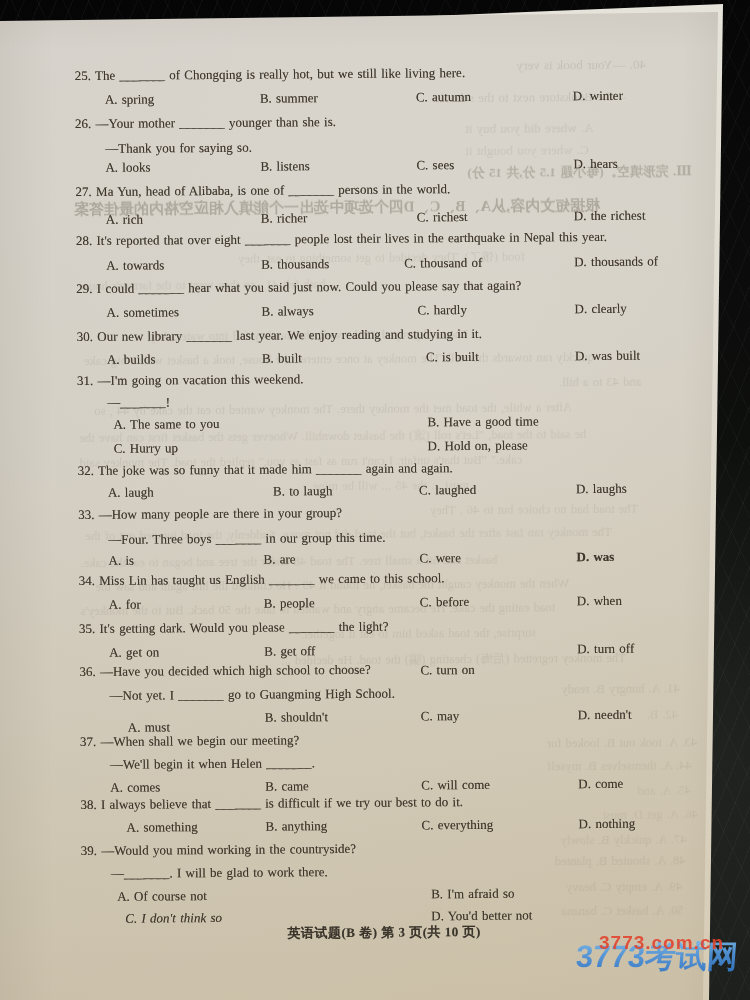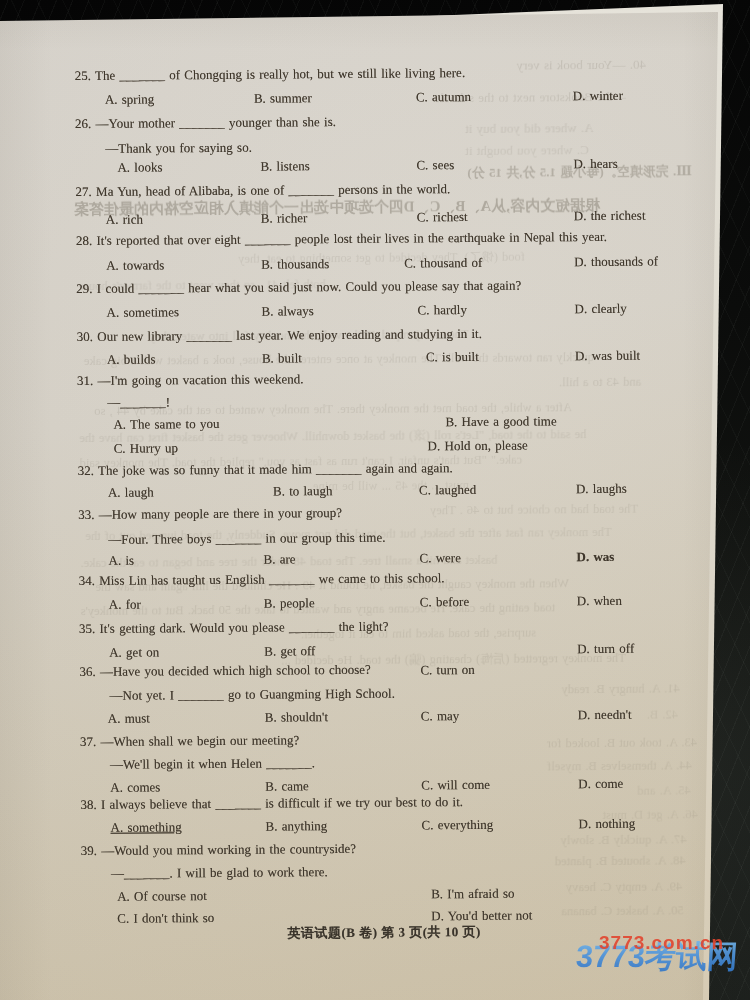--- a/index.html
+++ b/index.html
@@ -125,28 +125,28 @@
       <div class="ghost" style="left: 600px; top: 812px; font-size: 12.5px; opacity: 0.1;">46. A. get    D. must</div>
       <div class="ghost" style="left: 558px; top: 837px; font-size: 12.5px; opacity: 0.12;">47. A. quickly    B. slowly</div>
       <div class="ghost" style="left: 552px; top: 858px; font-size: 12.5px; opacity: 0.13;">48. A. shouted    B. planted</div>
       <div class="ghost" style="left: 563px; top: 884px; font-size: 12.5px; opacity: 0.12;">49. A. empty    C. heavy</div>
       <div class="ghost" style="left: 558px; top: 908px; font-size: 12.5px; opacity: 0.12;">50. A. basket    C. banana</div>
     </div>
   <div id="questions">
       <div class="line" style="left: 78px; top: 68px;">25. The _______ of Chongqing is really hot, but we still like living here.</div>
       <div class="opt-row" style="top: 92px;">
         <span class="opt" style="left: 30px;">A. spring</span>
-        <span class="opt" style="left: 179px;">B. summer</span>
+        <span class="opt" style="left: 185px;">B. summer</span>
         <span class="opt" style="left: 341px;">C. autumn</span>
         <span class="opt" style="left: 498px;">D. winter</span>
       </div>
       <div class="line" style="left: 78px; top: 116px;">26. —Your mother _______ younger than she is.</div>
       <div class="line" style="left: 108px; top: 141px;">—Thank you for saying so.</div>
       <div class="opt-row" style="top: 160px;">
-        <span class="opt" style="left: 42px;">A. looks</span>
+        <span class="opt" style="left: 30px;">A. looks</span>
         <span class="opt" style="left: 185px;">B. listens</span>
         <span class="opt" style="left: 341px;">C. sees</span>
         <span class="opt" style="left: 498px;">D. hears</span>
       </div>
       <div class="line" style="left: 78px; top: 184px;">27. Ma Yun, head of Alibaba, is one of _______ persons in the world.</div>
       <div class="opt-row" style="top: 212px;">
         <span class="opt" style="left: 30px;">A. rich</span>
         <span class="opt" style="left: 185px;">B. richer</span>
         <span class="opt" style="left: 341px;">C. richest</span>
         <span class="opt" style="left: 498px;">D. the richest</span>
@@ -169,21 +169,21 @@
       <div class="opt-row" style="top: 352px;">
         <span class="opt" style="left: 30px;">A. builds</span>
         <span class="opt" style="left: 185px;">B. built</span>
         <span class="opt" style="left: 349px;">C. is built</span>
         <span class="opt" style="left: 498px;">D. was built</span>
       </div>
       <div class="line" style="left: 78px; top: 373px;">31. —I'm going on vacation this weekend.</div>
       <div class="line" style="left: 108px; top: 395px;">—_______!</div>
       <div class="opt-row" style="top: 417px;">
         <span class="opt" style="left: 36px;">A. The same to you</span>
-        <span class="opt" style="left: 368px;">B. Have a good time</span>
+        <span class="opt" style="left: 350px;">B. Have a good time</span>
       </div>
       <div class="opt-row" style="top: 441px;">
         <span class="opt" style="left: 36px;">C. Hurry up</span>
         <span class="opt" style="left: 350px;">D. Hold on, please</span>
       </div>
       <div class="line" style="left: 78px; top: 463px;">32. The joke was so funny that it made him _______ again and again.</div>
       <div class="opt-row" style="top: 485px;">
         <span class="opt" style="left: 30px;">A. laugh</span>
         <span class="opt" style="left: 195px; text-align: center;">B. to laugh</span>
         <span class="opt" style="left: 341px;">C. laughed</span>
@@ -207,48 +207,48 @@
       <div class="line" style="left: 78px; top: 621px;">35. It's getting dark. Would you please _______ the light?</div>
       <div class="opt-row" style="top: 645px;">
         <span class="opt" style="left: 30px;">A. get on</span>
         <span class="opt" style="left: 185px;">B. get off</span>
         <span class="opt" style="left: 341px; margin-top: 20px;">C. turn on</span>
         <span class="opt" style="left: 498px;">D. turn off</span>
       </div>
       <div class="line" style="left: 78px; top: 664px;">36. —Have you decided which high school to choose?</div>
       <div class="line" style="left: 108px; top: 688px;">—Not yet. I _______ go to Guangming High School.</div>
       <div class="opt-row" style="top: 711px;">
-        <span class="opt" style="left: 28px;">A. must</span>
+        <span class="opt" style="left: 48px; margin-top: 9px;">A. must</span>
         <span class="opt" style="left: 185px;">B. shouldn't</span>
         <span class="opt" style="left: 341px;">C. may</span>
         <span class="opt" style="left: 498px;">D. needn't</span>
       </div>
       <div class="line" style="left: 78px; top: 734px;">37. —When shall we begin our meeting?</div>
       <div class="line" style="left: 108px; top: 757px;">—We'll begin it when Helen _______.</div>
       <div class="opt-row" style="top: 780px;">
         <span class="opt" style="left: 30px;">A. comes</span>
         <span class="opt" style="left: 185px;">B. came</span>
         <span class="opt" style="left: 341px;">C. will come</span>
         <span class="opt" style="left: 498px;">D. come</span>
       </div>
       <div class="line" style="left: 78px; top: 797px;">38. I always believe that _______ is difficult if we try our best to do it.</div>
       <div class="opt-row" style="top: 820px;">
-        <span class="opt" style="left: 30px; text-decoration: underline;">A. something</span>
+        <span class="opt" style="left: 46px;">A. something</span>
         <span class="opt" style="left: 185px;">B. anything</span>
         <span class="opt" style="left: 341px;">C. everything</span>
         <span class="opt" style="left: 498px;">D. nothing</span>
       </div>
       <div class="line" style="left: 78px; top: 843px;">39. —Would you mind working in the countryside?</div>
       <div class="line" style="left: 108px; top: 866px;">—_______. I will be glad to work there.</div>
       <div class="opt-row" style="top: 889px;">
         <span class="opt" style="left: 36px;">A. Of course not</span>
         <span class="opt" style="left: 350px;">B. I'm afraid so</span>
       </div>
       <div class="opt-row" style="top: 911px;">
-        <span class="opt" style="left: 36px;">C. I don't think so</span>
+        <span class="opt" style="left: 44px; font-style: italic;">C. I don't think so</span>
         <span class="opt" style="left: 350px;">D. You'd better not</span>
       </div>
     </div>
   <div class="footer-line" style="left:284px;top:926px;">英语试题(B 卷)  第 3 页(共 10 页)</div>
 </div>
 
 <div class="wm1" style="left:576px;top:936px;">3773考试网</div>
 <div class="wm2" style="left:599px;top:932px;">3773.com.cn</div>
 
 </body></html>

